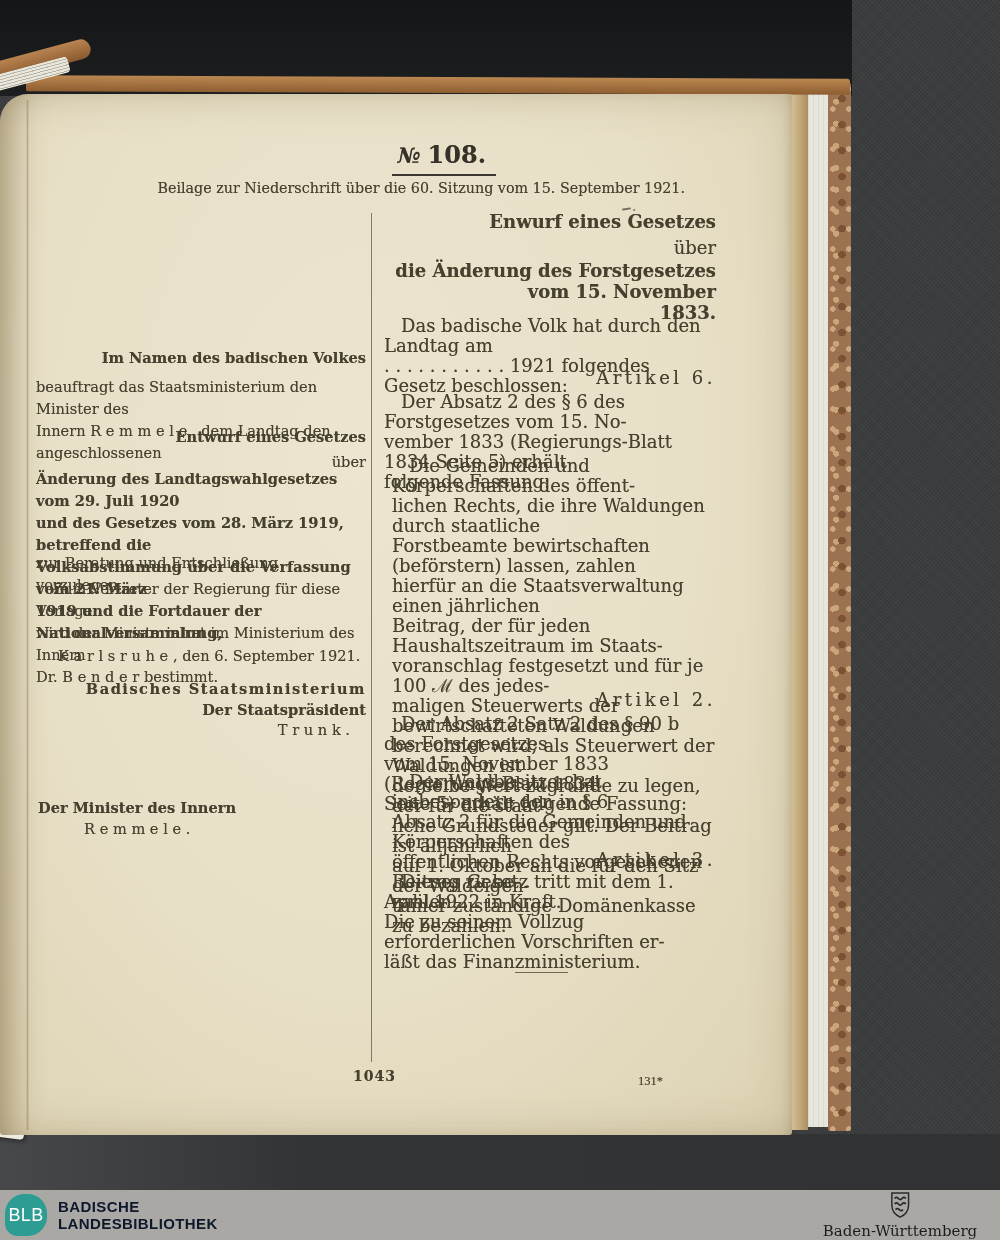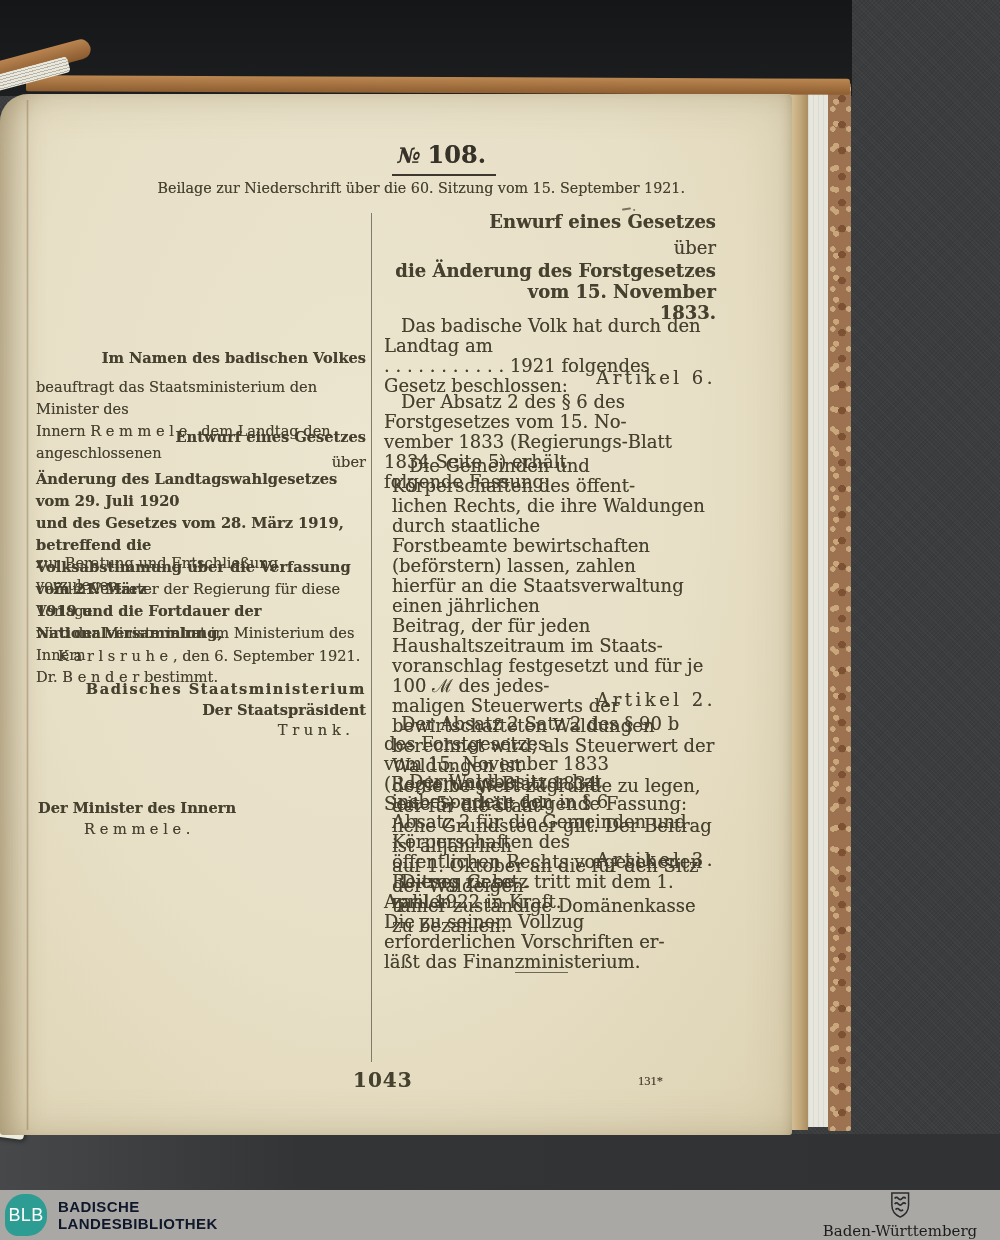--- a/index.html
+++ b/index.html
@@ -52,21 +52,21 @@
   .lcol{width:330px;font-size:14.6px;line-height:22px;}
   .rcol{width:332px;font-size:18px;line-height:20px;}
   .bold{font-weight:bold;}
   .center{text-align:right;}
   .indent{text-indent:17px;}
   .spread{letter-spacing:3.5px;}
   .title{font-size:24px;font-weight:bold;color:#36322a;}
   .title .nosign{font-style:italic;font-size:21px;margin-right:7px;}
   .title-inner{display:inline-block;border-bottom:2.5px solid #3c382e;padding:0 10px 5px 6px;}
   .subtitle{font-size:14.3px;}
-  .pagenum{font-size:20px;font-weight:bold;letter-spacing:1px;}
+  .pagenum{font-size:14px;font-weight:bold;letter-spacing:1px;}
   .sheetmark{font-size:12.5px;}
   .endrule{position:absolute;left:515px;top:972px;width:53px;height:1px;background:#6e6757;}
 
   
   .footer{position:absolute;left:0;top:1190px;width:1000px;height:50px;background:#a9a8a5;
     font-family:"Liberation Sans", sans-serif;}
   .blb-badge{position:absolute;left:5px;top:4px;width:42px;height:42px;background:#2d9c92;
     border-radius:46% 46% 46% 30%;display:flex;align-items:center;justify-content:center;}
   .blb-badge span{color:#ffffff;font-weight:normal;font-size:18px;letter-spacing:.3px;}
   .lib-name{position:absolute;left:58px;top:8px;color:#0f172a;font-weight:bold;font-size:15px;

